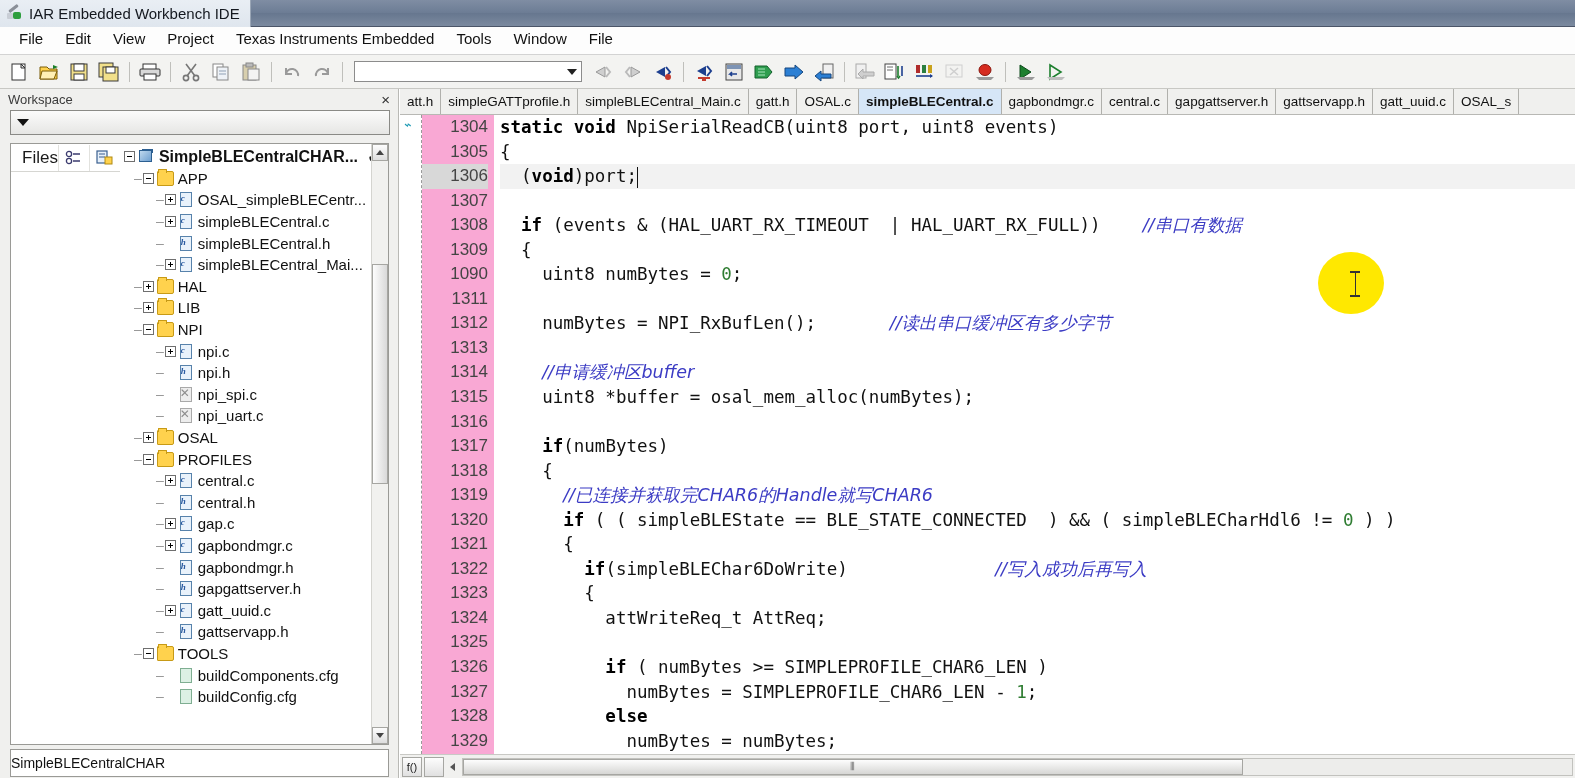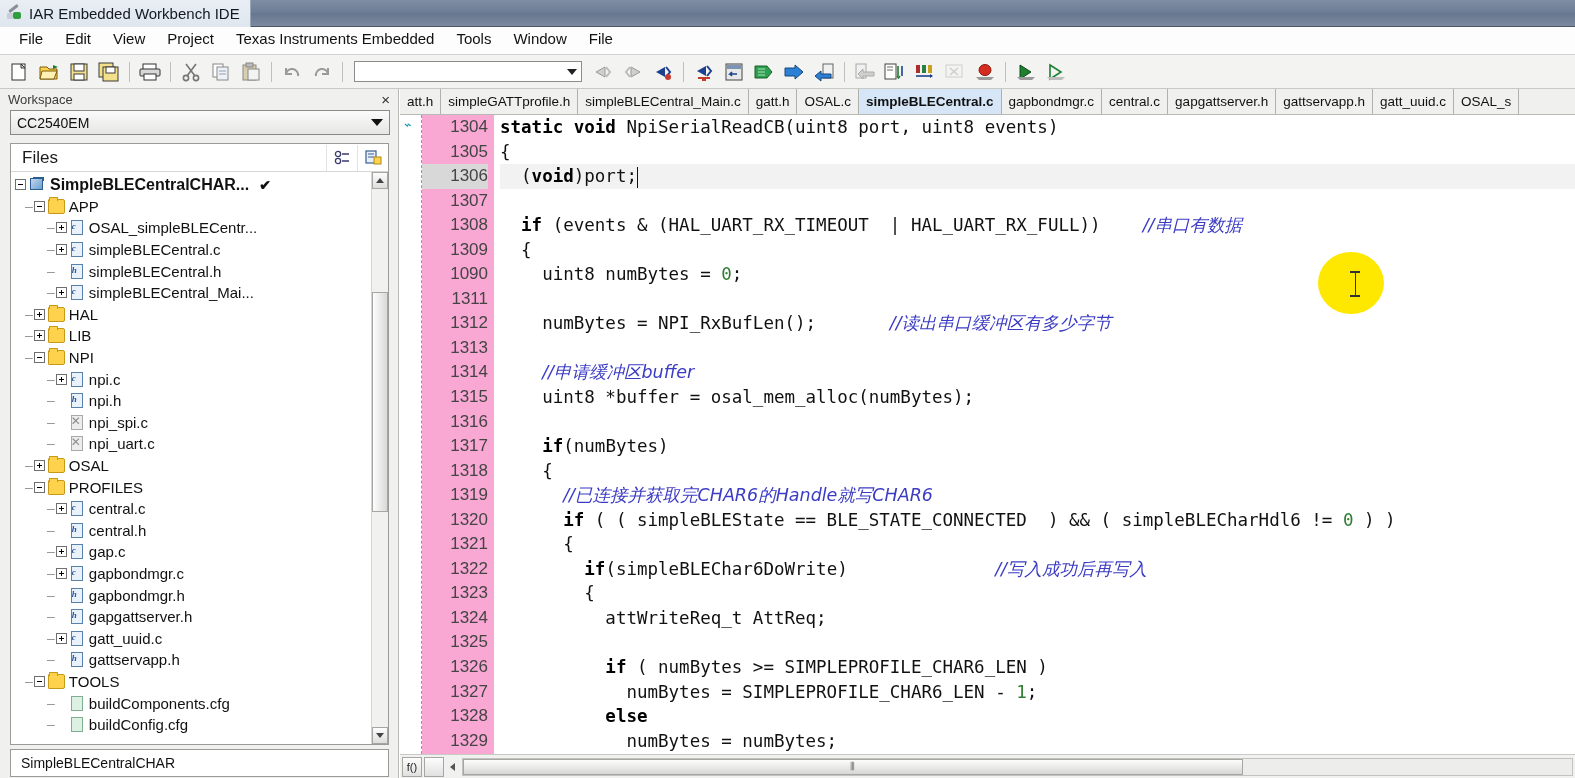--- a/index.html
+++ b/index.html
@@ -89,21 +89,21 @@
   }
   #ws-combo .val { flex: 1; font-size: 14px; color: #111; }
   #ws-combo .arr {
     width: 0; height: 0; border-left: 6px solid transparent;
     border-right: 6px solid transparent; border-top: 7px solid #111;
   }
 
   #ws-tree-box {
     position: absolute; left: 10px; top: 54px; width: 379px; height: 602px;
     background: #fff; border: 1px solid #9a9a96;
-    display: flex; flex-direction: column;
+    display: flex; flex-direction: row; text-align: center;
   }
   #files-header {
     height: 28px; border-bottom: 1px solid #d6d6d2;
     display: flex; align-items: center; background: #fff; flex: none;
   }
   #files-header .fh-label { flex: 1; font-size: 17px; color: #1b1b1b; padding-left: 11px; }
   .fh-btn {
     width: 31px; height: 26px; display: flex; align-items: center; justify-content: center;
     border-left: 1px solid #e2e2de; cursor: default;
   }
@@ -168,21 +168,21 @@
   .vsb-thumb { position:absolute; left:0; right:0; background: linear-gradient(90deg,#fdfdfd,#d9d9d9);
     border: 1px solid #a6a6a2; }
   .tri-up { width:0;height:0;border-left:4px solid transparent;border-right:4px solid transparent;border-bottom:5px solid #444; }
   .tri-dn { width:0;height:0;border-left:4px solid transparent;border-right:4px solid transparent;border-top:5px solid #444; }
 
   #ws-bottom-tabs {
     position: absolute; left: 10px; top: 660px; width: 379px; height: 28px;
     background: #fff; border: 1px solid #9a9a96;
     display: flex; align-items: center;
   }
-  #ws-bottom-tabs .btab { font-size: 14px; color: #111; padding-left: 10px; }
+  #ws-bottom-tabs .btab { font-size: 14px; color: #111; }
 
   
   #editor {
     position: absolute; left: 400px; top: 89px; width: 1175px; height: 689px;
     background: #fff;
   }
   #tabstrip {
     height: 26px; background: #f0f0ee;
     display: flex; align-items: stretch; overflow: hidden;
     border-bottom: 1px solid #b8b8b4;
@@ -468,21 +468,20 @@
   </div>
 
 <div id="workspace">
 
   <div id="ws-header">
     <div class="wst">Workspace</div>
     <div class="wsx">×</div>
   </div>
 
   <div id="ws-combo">
-    <div class="val">CC2540EM</div>
     <div class="arr"></div>
   </div>
 
   <div id="ws-tree-box">
     <div id="files-header">
       <div class="fh-label">Files</div>
       <div class="fh-btn">
         <svg width="17" height="15" viewBox="0 0 17 15">
             <circle cx="4" cy="4" r="2.6" fill="none" stroke="#3a3a6e" stroke-width="1.3"></circle>
             <circle cx="4" cy="11" r="2.6" fill="none" stroke="#3a3a6e" stroke-width="1.3"></circle>

